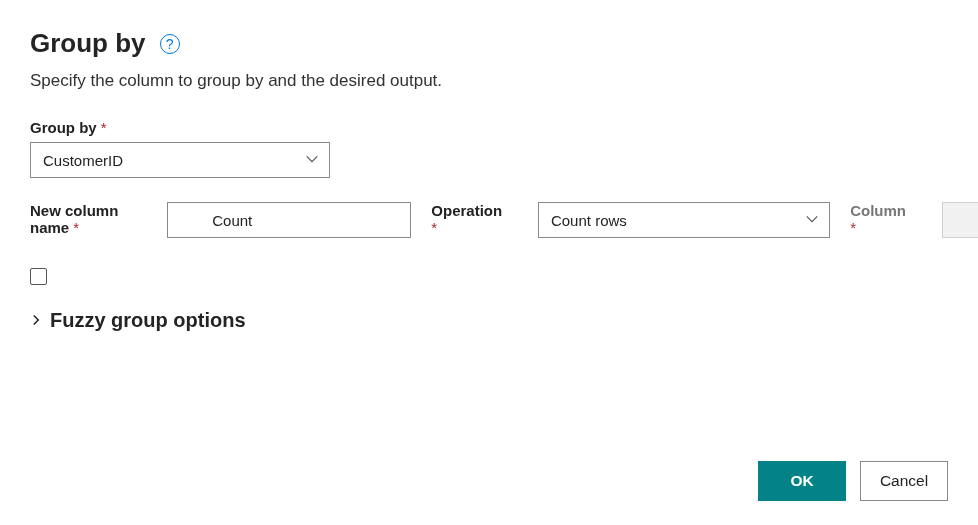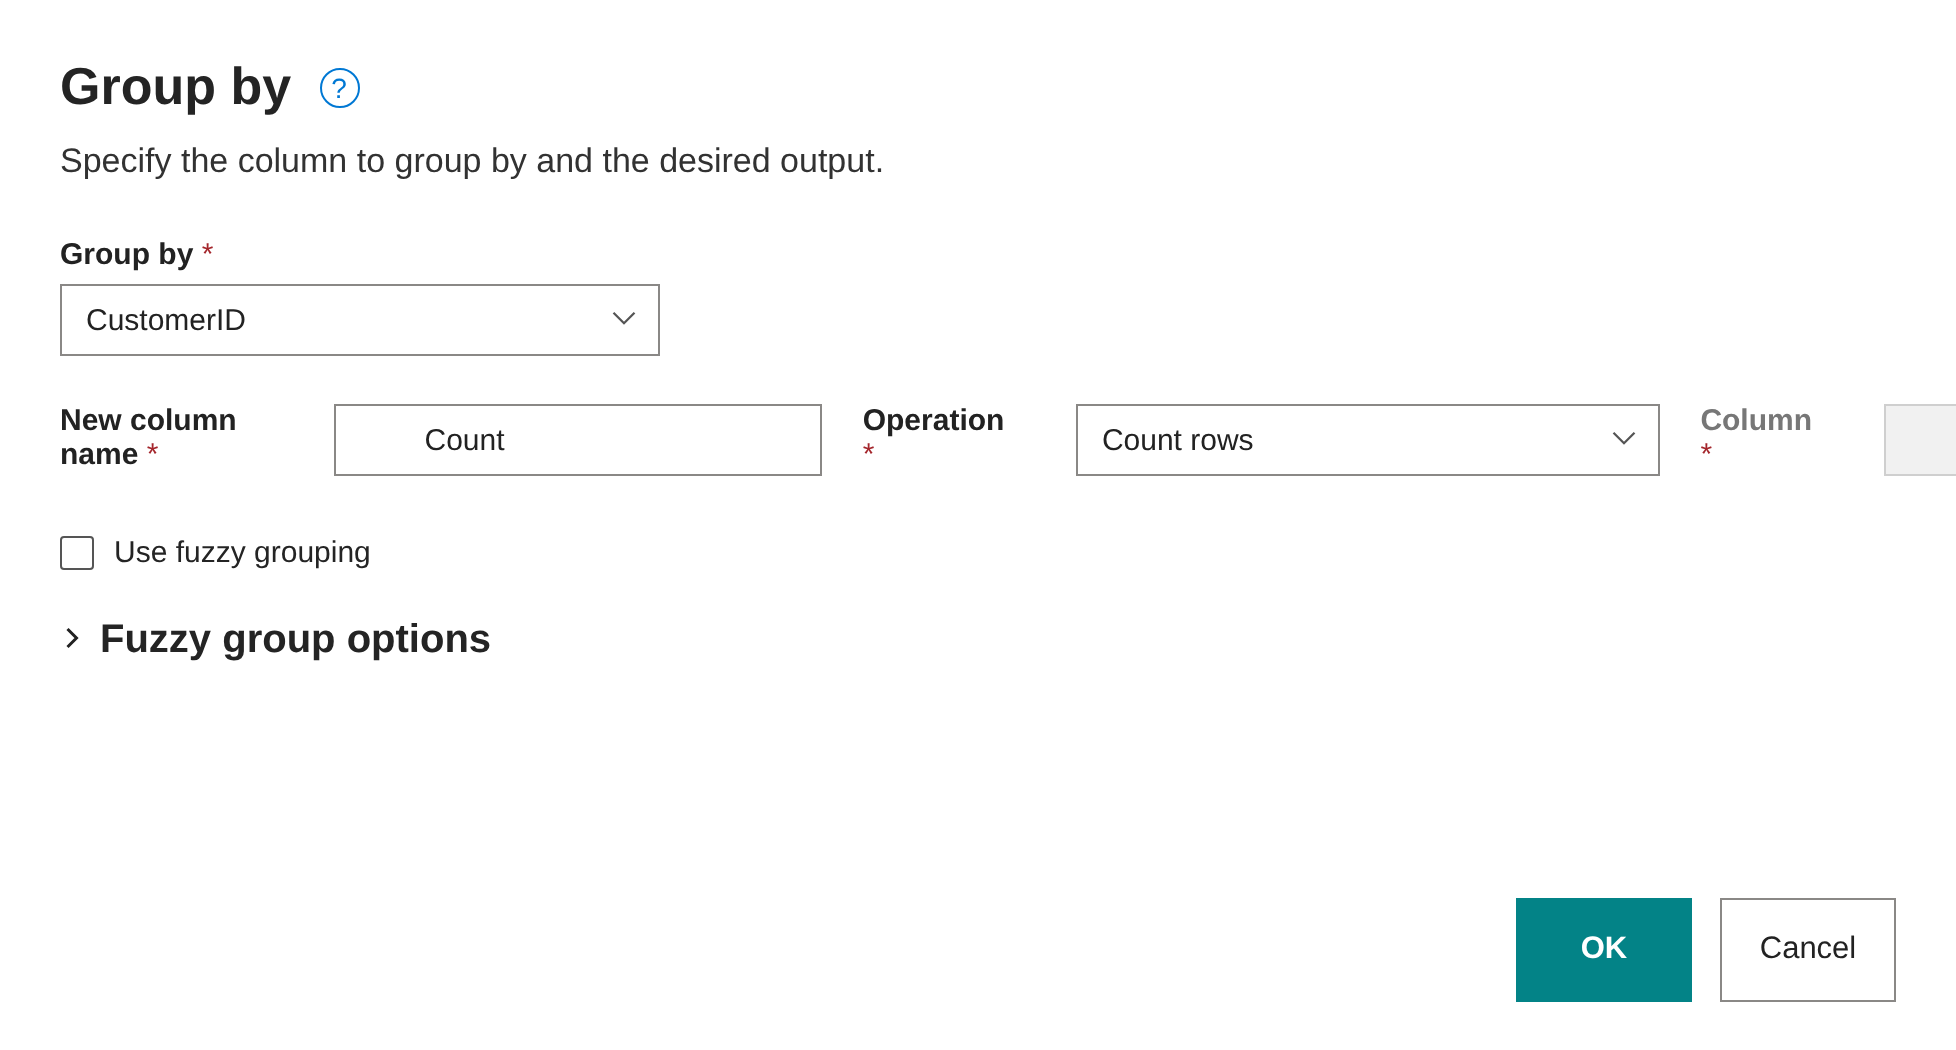--- a/index.html
+++ b/index.html
@@ -145,21 +145,21 @@
   }
   .footer {
     position: absolute;
     right: 30px;
     bottom: 24px;
     display: flex;
     gap: 14px;
   }
   .btn {
     min-width: 88px;
-    height: 52px;
+    height: 40px;
     padding: 0 10px;
     font-size: 15.5px;
     display: inline-flex;
     align-items: center;
     justify-content: center;
     cursor: pointer;
     border: 1px solid #8a8886;
     background: #fff;
     color: #222;
   }
@@ -235,21 +235,20 @@
           <svg width="14" height="14" viewBox="0 0 16 16">
               <path d="M2 5 l6 6 l6 -6" fill="none" stroke="#999" stroke-width="1.3"></path>
             </svg>
         </span>
       </div>
     </div>
   </div>
 
   <label class="checkbox-row">
     <span class="checkbox-box"></span>
-    <span>Use fuzzy grouping</span>
   </label>
 
   <div class="expander">
     <span class="expander-caret">
       <svg width="12" height="12" viewBox="0 0 16 16">
           <path d="M5 2 l6 6 l-6 6" fill="none" stroke="#222" stroke-width="2"></path>
         </svg>
     </span>
     <span>Fuzzy group options</span>
   </div>

